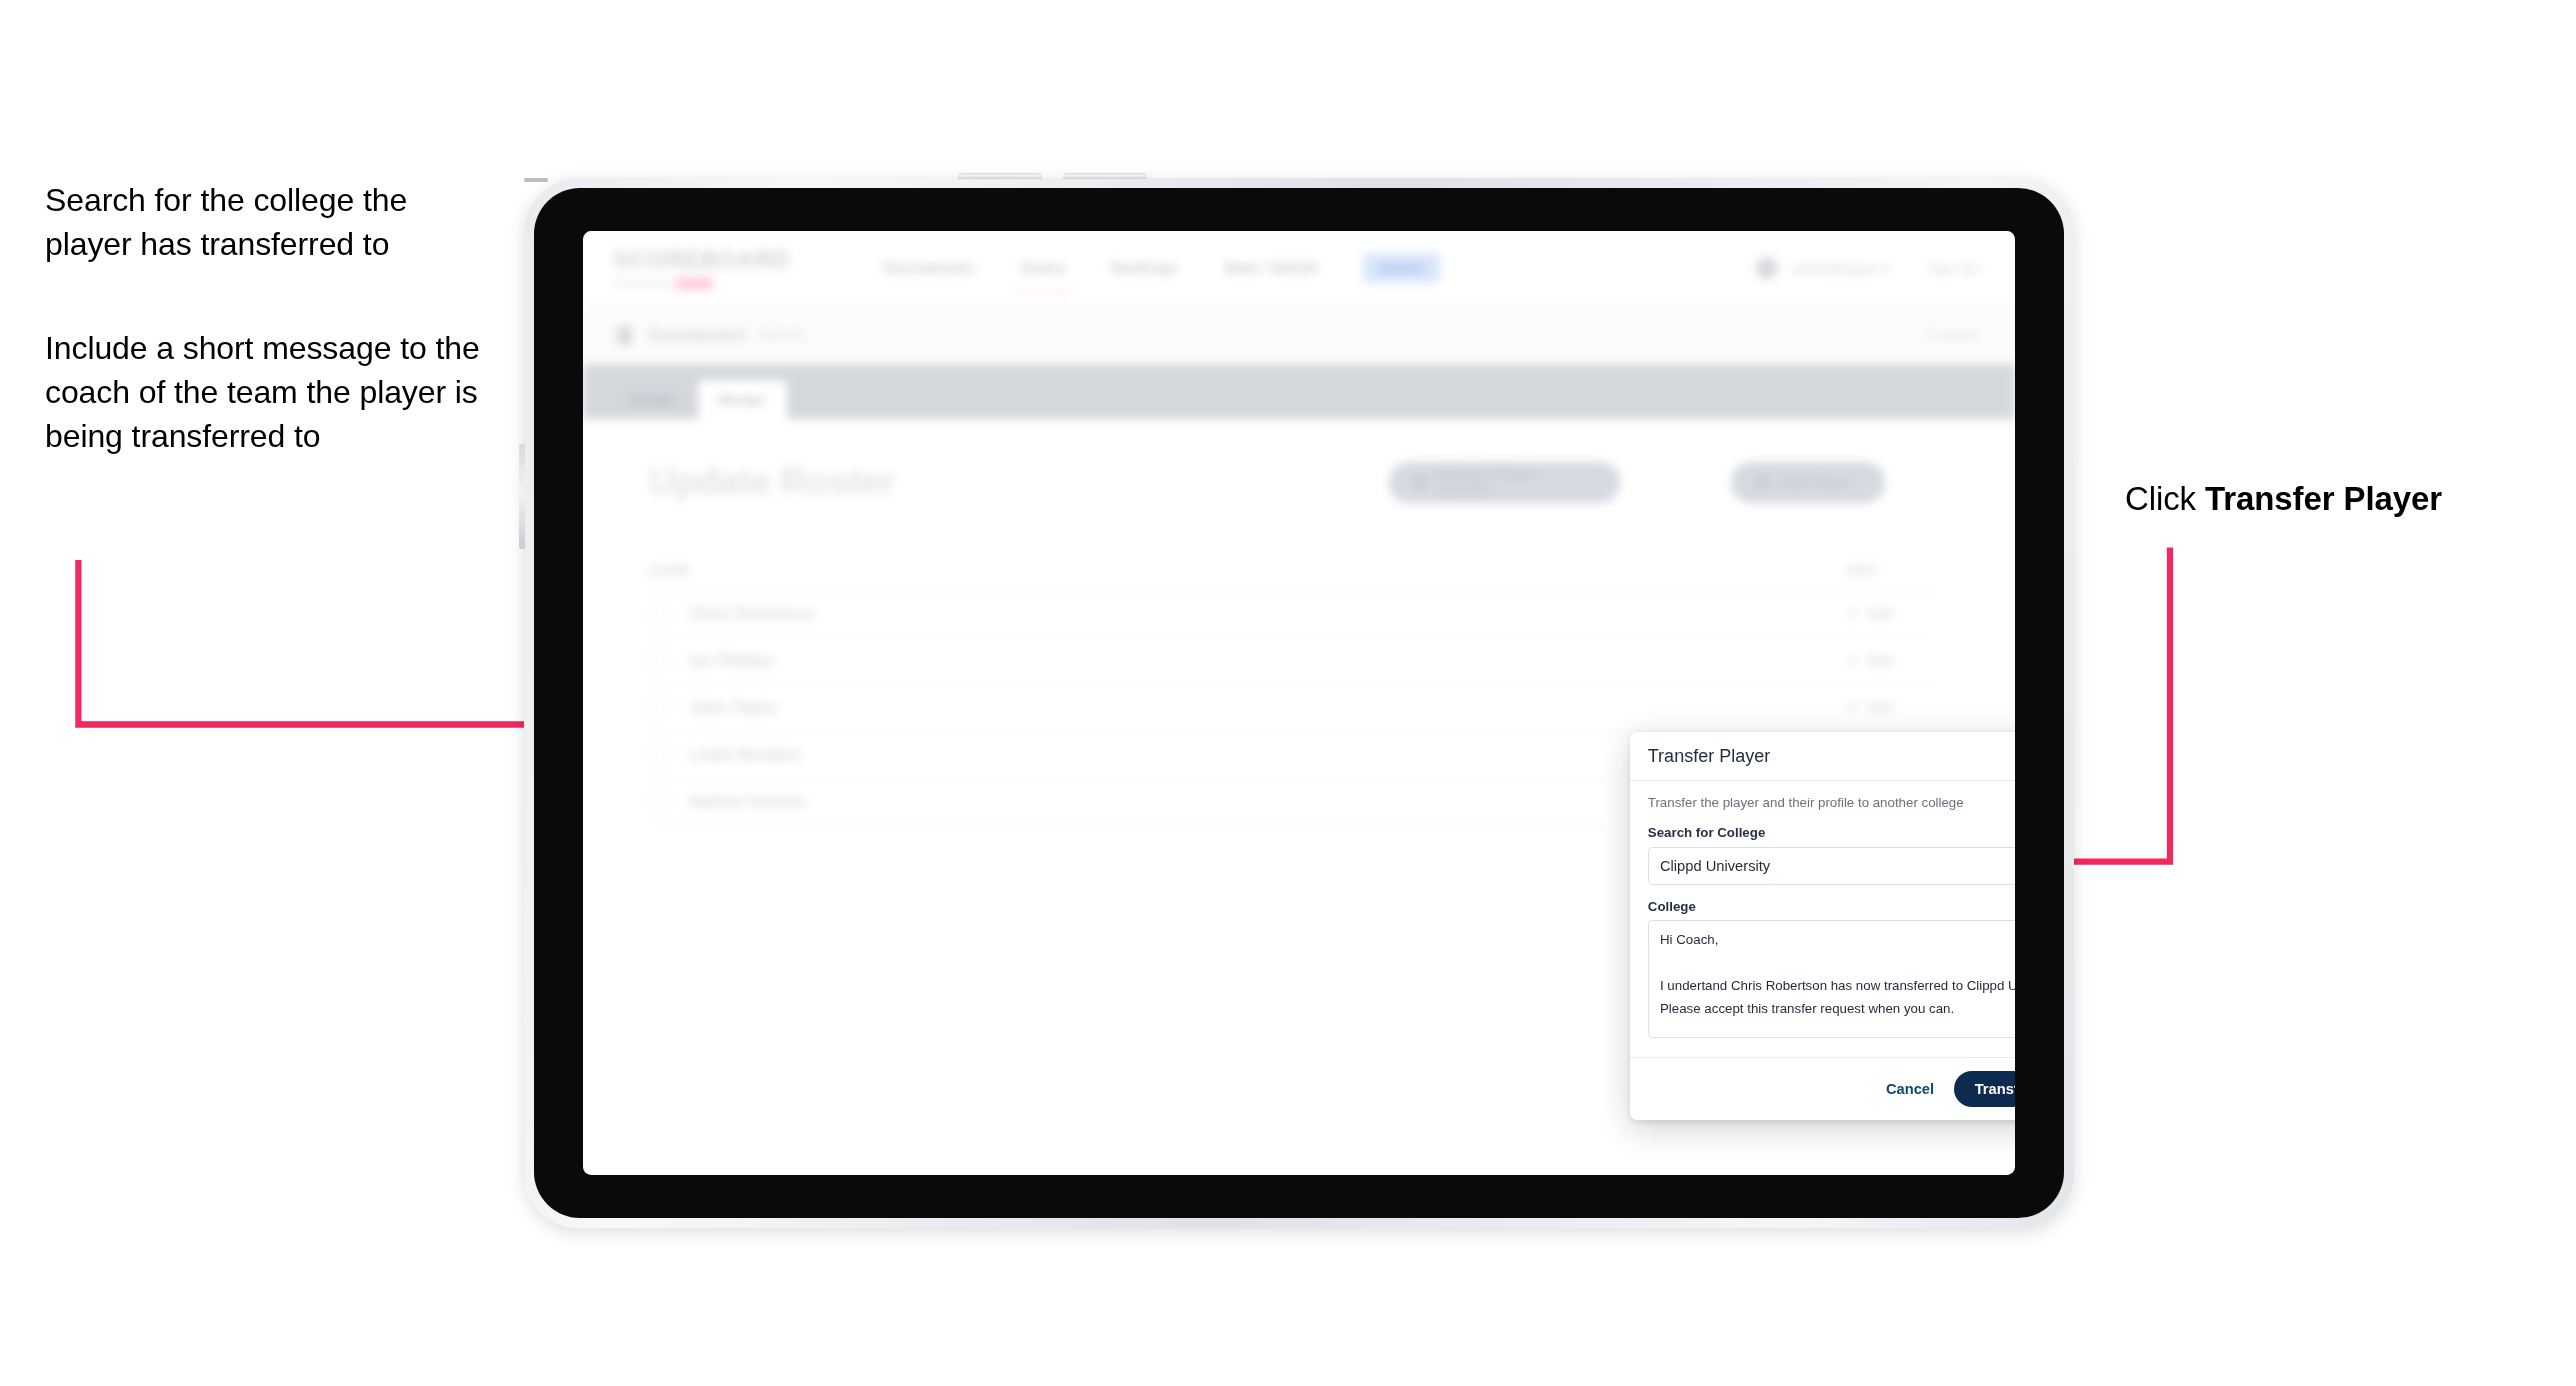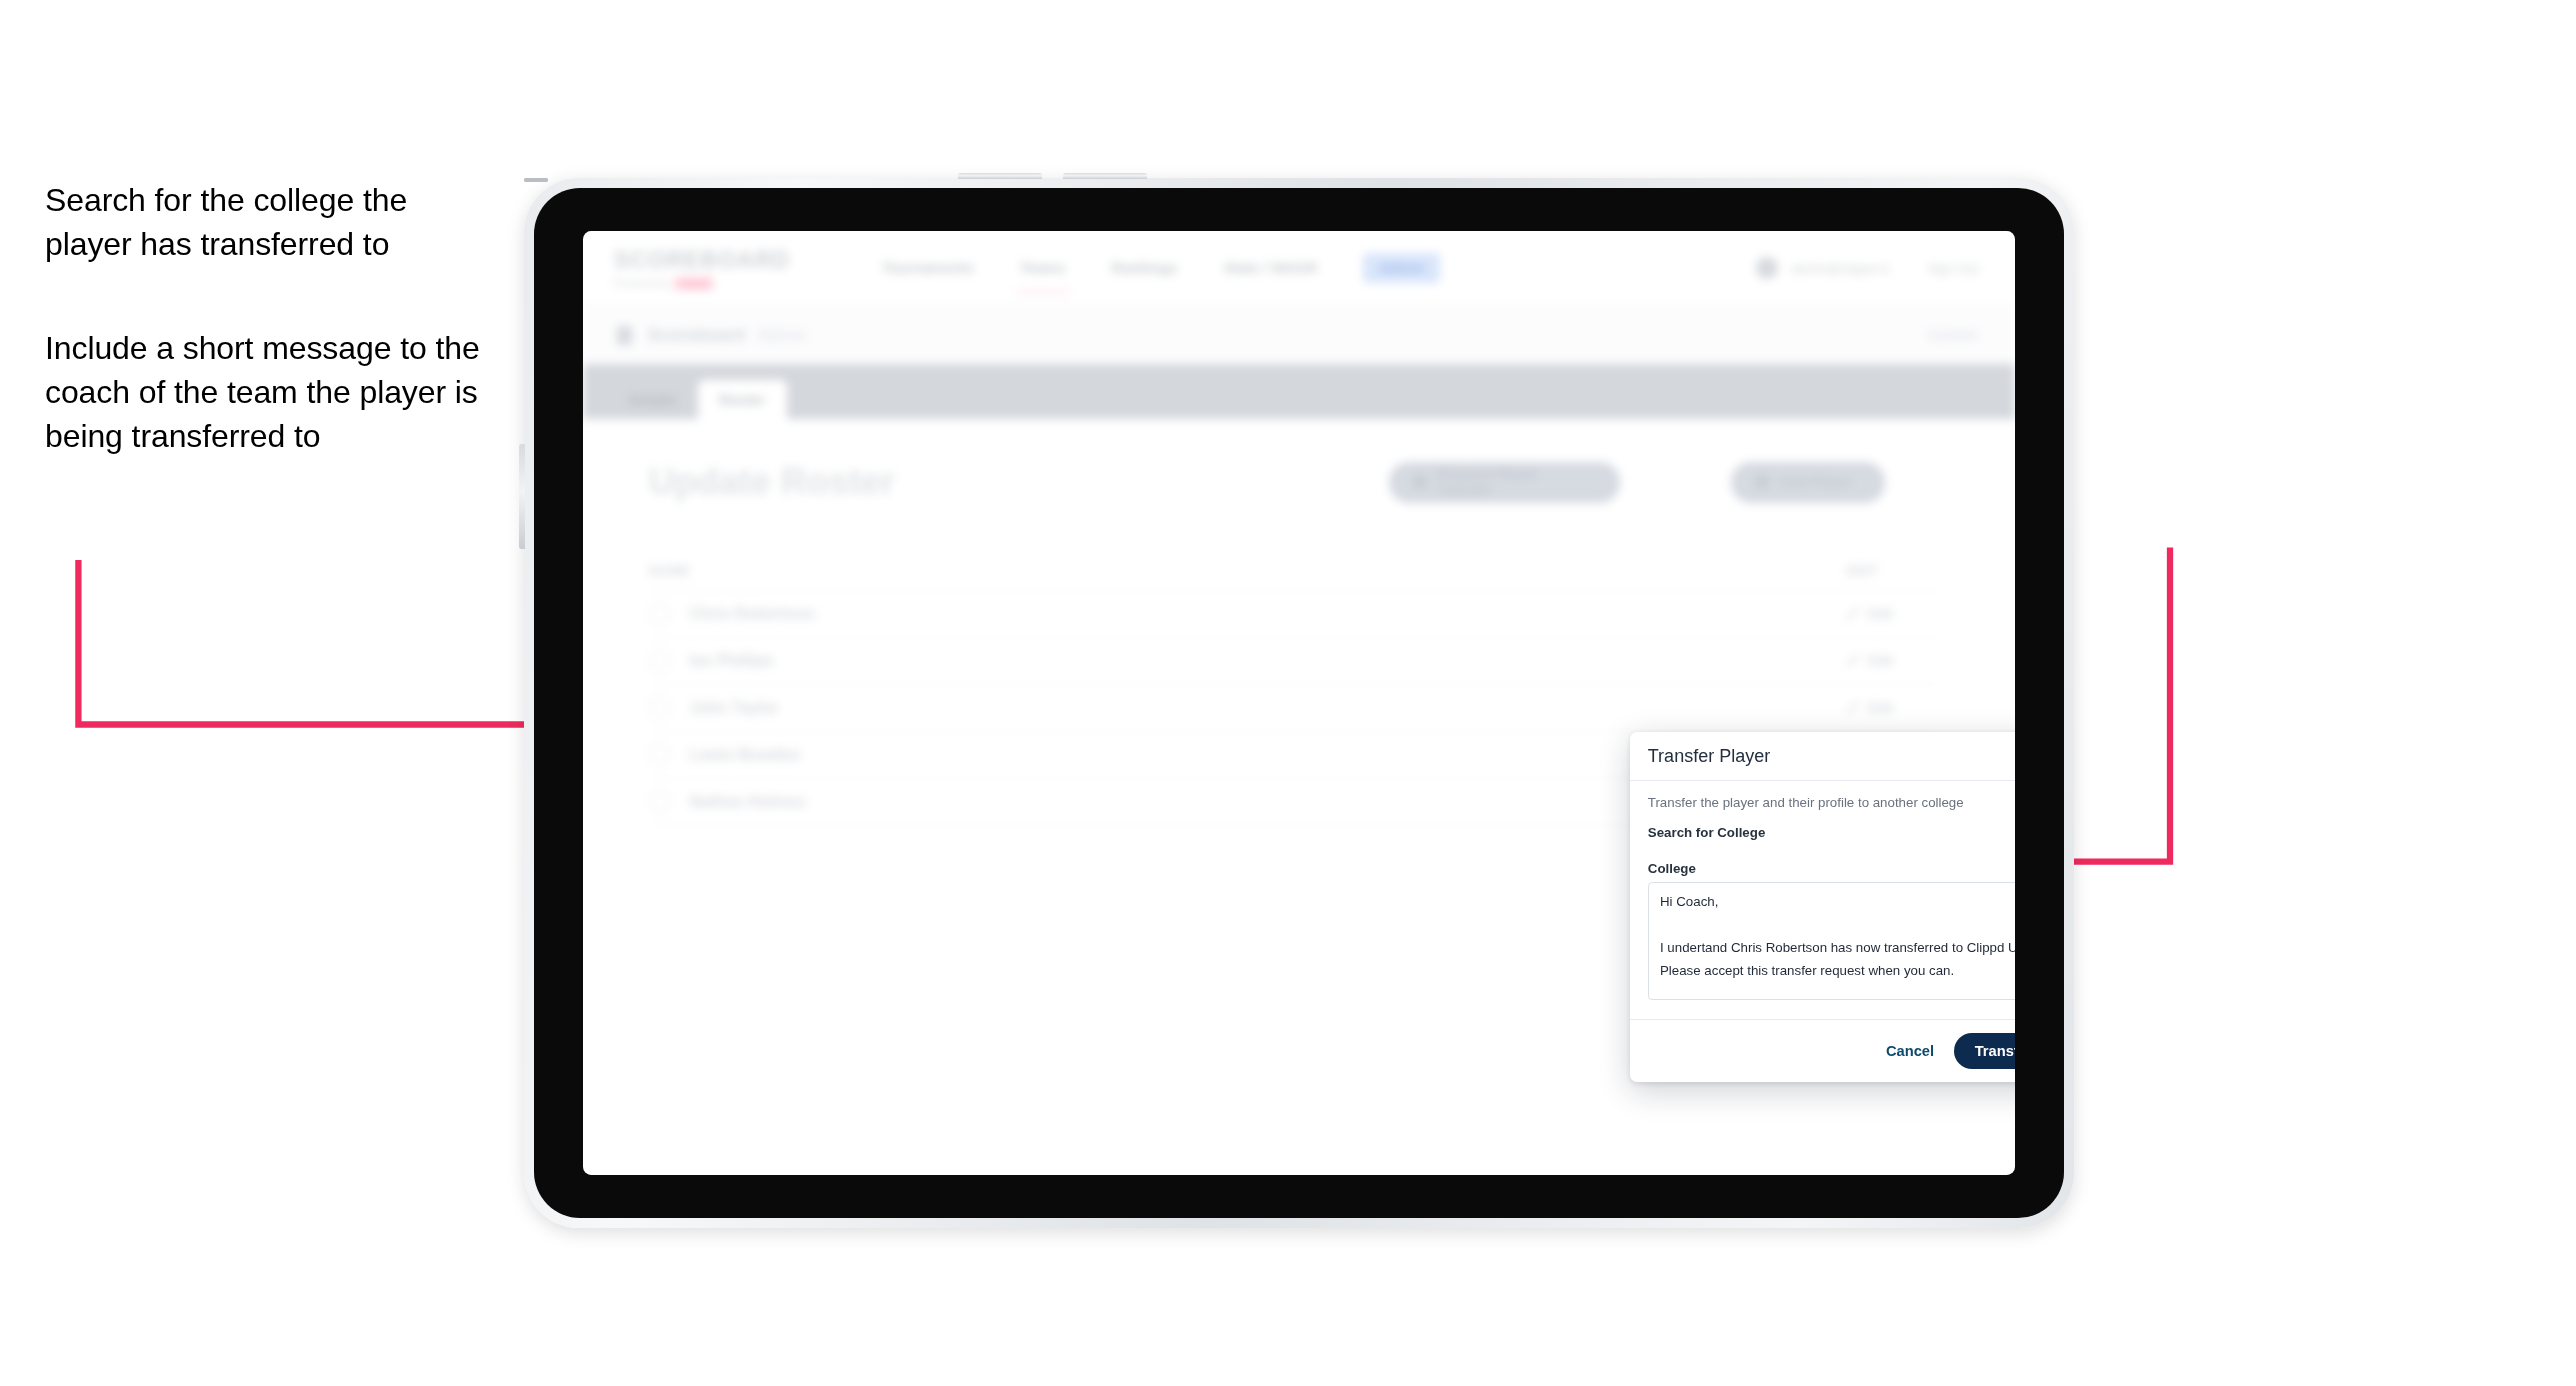--- a/index.html
+++ b/index.html
@@ -176,20 +176,23 @@
 <div id="stage">
 
   <div class="anno" id="anno-left-1">Search for the college the player has transferred to</div>
   <div class="anno" id="anno-left-2">Include a short message to the coach of the team the player is being transferred to</div>
 
   <svg class="arrowsvg" id="arrow-left" style="left:0px; top:0px; width:1092px; height:840px;" viewBox="0 0 1560 1200" width="1092" height="840">
     <path d="M 112 800 L 112 1035 L 1430 1035" fill="none" stroke="#ee2a5e" stroke-width="9"></path>
     <path d="M 1412 1010 L 1462 1035 L 1412 1060 Z" fill="#ee2a5e"></path>
   </svg>
 
+  <div class="anno" id="anno-right-1">
+    <span>Click </span><b>Transfer Player</b>
+  </div>
 
   <svg class="arrowsvg" id="arrow-right" style="left:1505px; top:490px; width:770px; height:434px;" viewBox="0 0 1100 620" width="770" height="434">
     <path d="M 950 82 L 950 531 L 118 531" fill="none" stroke="#ee2a5e" stroke-width="9"></path>
     <path d="M 136 506 L 86 531 L 136 556 Z" fill="#ee2a5e"></path>
   </svg>
 
   <div id="device">
     <div class="hw" id="hw-vol-1"></div>
     <div class="hw" id="hw-vol-2"></div>
     <div class="hw" id="hw-power"></div>
@@ -304,20 +307,21 @@
         <div id="modal">
           <div id="modal-header">
             <div id="modal-title">Transfer Player</div>
 
           </div>
 
           <div id="modal-body">
             <div id="modal-desc">Transfer the player and their profile to another college</div>
 
             <div class="fld-label">Search for College</div>
+            <input class="txt-input" type="text" value="Clippd University" style="">
 
             <div class="spacer-14"></div>
 
             <div class="fld-label">College</div>
             <textarea class="txt-area" style="">Hi Coach,
 
 I undertand Chris Robertson has now transferred to Clippd University. Please accept this transfer request when you can.</textarea>
           </div>
 
           <div id="modal-footer">

